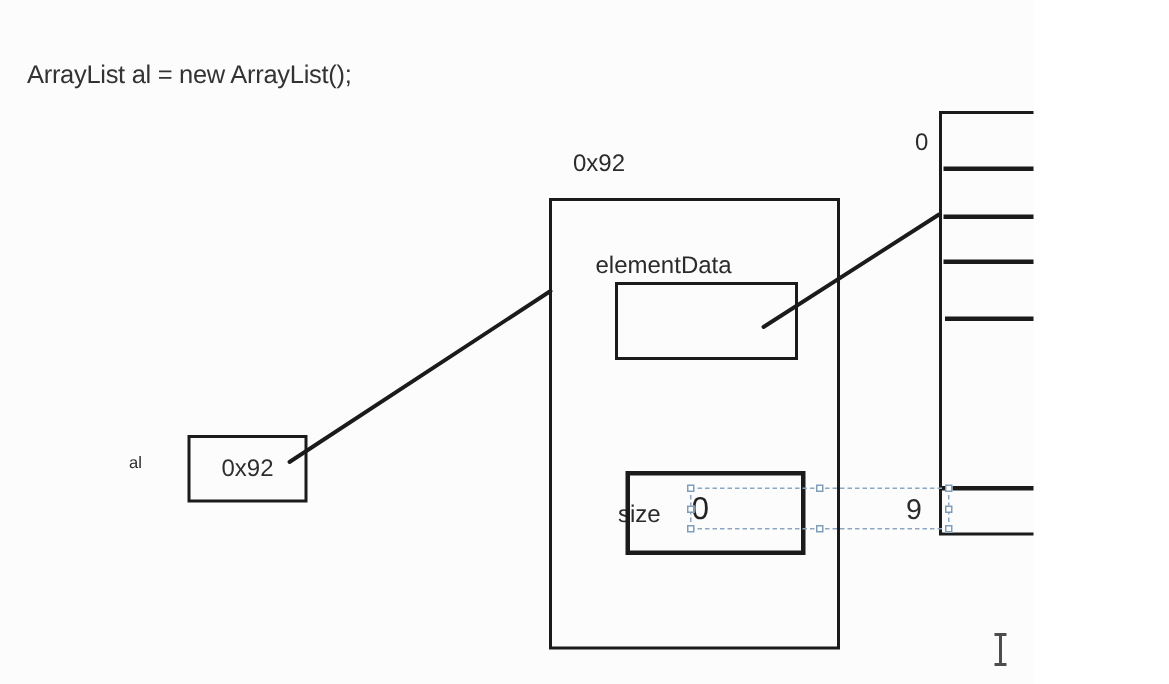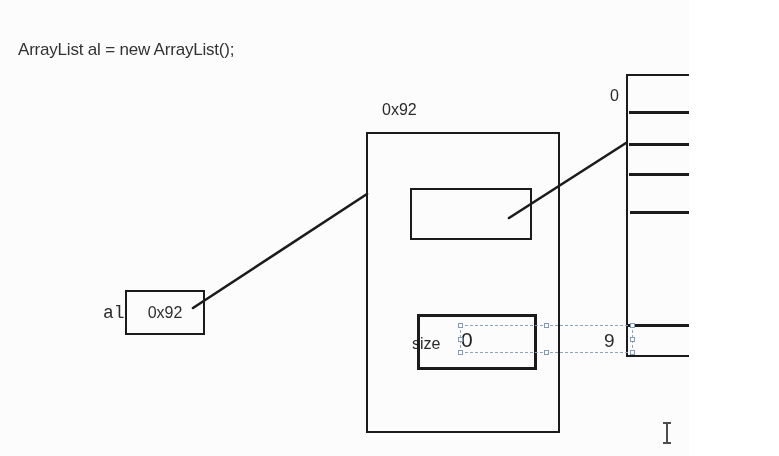--- a/index.html
+++ b/index.html
@@ -10,21 +10,21 @@
     font-family:"Liberation Sans",sans-serif;
     color:#2e2e2e;
     overflow:hidden;
   }
   .code{
     position:absolute;left:18px;top:40px;
     font-size:17px;letter-spacing:-0.2px;color:#333;
   }
   .lbl{position:absolute;font-size:16px;color:#2b2b2b;white-space:nowrap;}
   .box{position:absolute;border:2.5px solid #1b1b1b;background:transparent;box-sizing:border-box;}
-  .al-lbl{left:103px;top:303px;font-size:18px;font-family:Liberation Mono, monospace;}
+  .al-lbl{left:86px;top:303px;font-size:11px;}
   .al-box{left:125px;top:290px;width:80px;height:45px;display:flex;align-items:center;justify-content:center;}
   .al-box span{font-size:16px;}
   .obj-addr{left:382px;top:101px;}
   .obj-box{left:366px;top:132px;width:194px;height:301px;}
   .ed-lbl{left:397px;top:169px;}
   .ed-box{left:410px;top:188px;width:122px;height:52px;}
   .size-lbl{left:412px;top:291px;margin-top:44px;}
   .size-box{left:417px;top:314px;width:120px;height:56px;border-width:3px;}
   .size-val{position:absolute;left:461px;top:328px;font-size:21px;color:#222;}
   .arr-box{left:626px;top:74px;width:84px;height:283px;}
@@ -60,20 +60,21 @@
   </svg>
 
   <span class="lbl al-lbl">al</span>
   <div class="box al-box">
     <span>0x92</span>
   </div>
 
   <span class="lbl obj-addr">0x92</span>
   <div class="box obj-box"></div>
 
+  <span class="lbl ed-lbl">elementData</span>
   <div class="box ed-box"></div>
 
   <span class="lbl size-lbl">size</span>
   <div class="box size-box"></div>
   <span class="size-val">0</span>
 
   <div class="box arr-box"></div>
   <div class="divider d1"></div>
   <div class="divider d2"></div>
   <div class="divider d3"></div>

